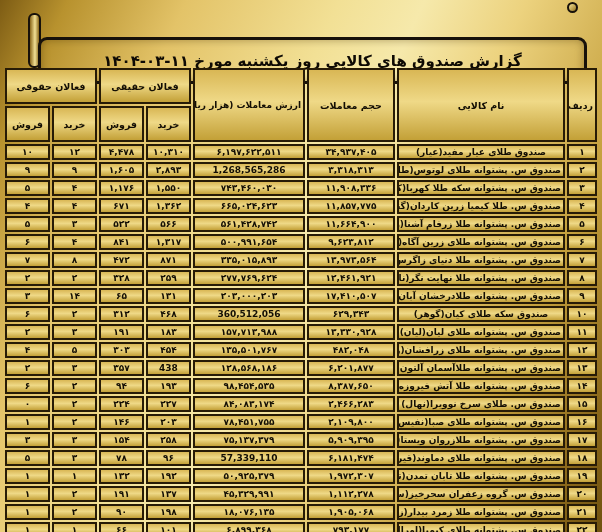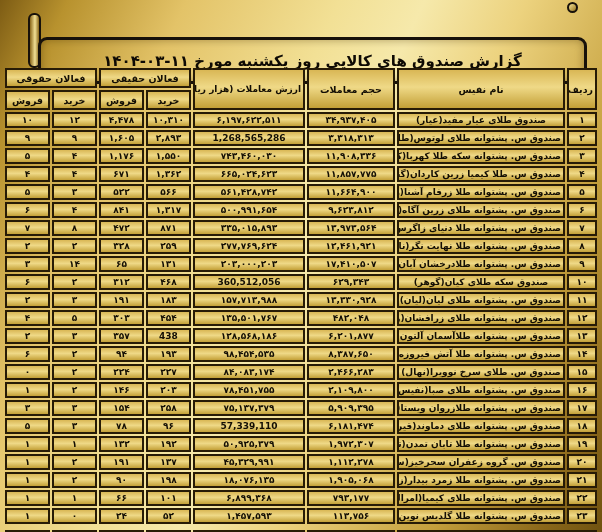--- a/index.html
+++ b/index.html
@@ -32,21 +32,21 @@
   table.report{
     position:absolute;top:66px;right:3px;width:596px;
     border-collapse:separate;border-spacing:2px;table-layout:fixed;
   }
   table.report th, table.report td{
     box-sizing:border-box;border:2px solid #271b06;
     background:linear-gradient(180deg,#d9b755 0%,#efd987 45%,#c3a037 100%);
     color:#130e04;font-weight:bold;text-align:center;vertical-align:middle;
     padding:0 2px;overflow:hidden;white-space:nowrap;
   }
-  table.report th{font-size:9.5px;height:20px;}
+  table.report th{font-size:9.5px;height:36px;}
   table.report td{font-size:9px;height:16px;}
   td.name-cell{font-size:9px;}
   tr.spacer td{border:none;background:transparent;height:2px;padding:0;}
   tr.total-main td{height:30px;font-size:10px;}
 </style>
 </head>
 <body>
 
 <div class="screen">
 
@@ -67,21 +67,21 @@
         <col style="width:88px">
         <col style="width:112px">
       <col style="width:45px">
         <col style="width:45px">
         <col style="width:45px">
         <col style="width:45px">
     </colgroup>
     <thead>
       <tr>
         <th rowspan="2">ردیف</th>
-        <th rowspan="2">نام نفیس</th>
+        <th rowspan="2">نام کالایی</th>
         <th rowspan="2">حجم معاملات</th>
         <th rowspan="2" style="font-size:9px">ارزش معاملات (هزار ریال)</th>
         <th colspan="2">فعالان حقیقی</th>
         <th colspan="2">فعالان حقوقی</th>
       </tr>
       <tr>
         <th>خرید</th>
         <th>فروش</th>
         <th>خرید</th>
         <th>فروش</th>

